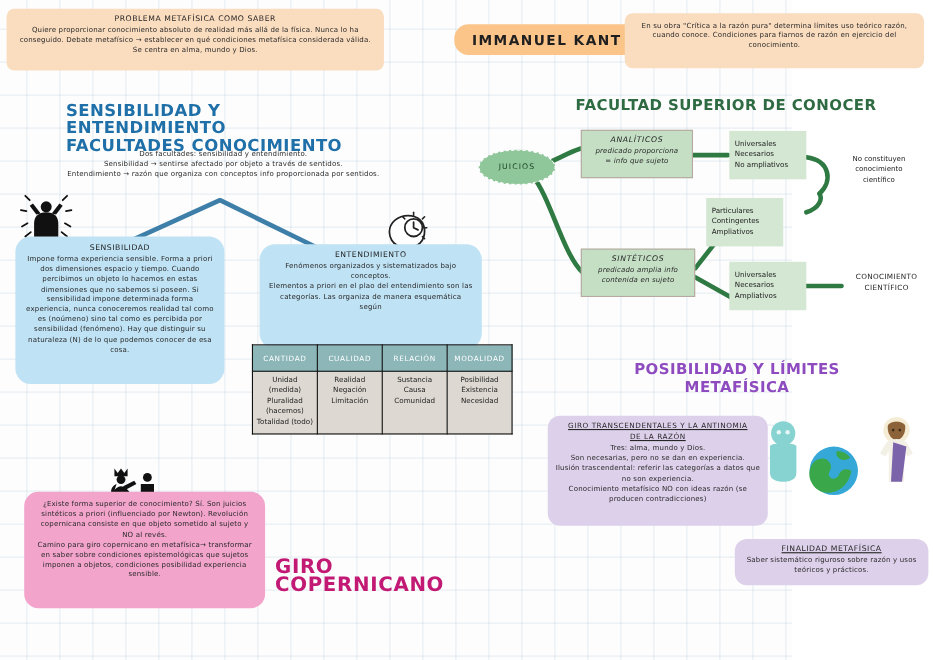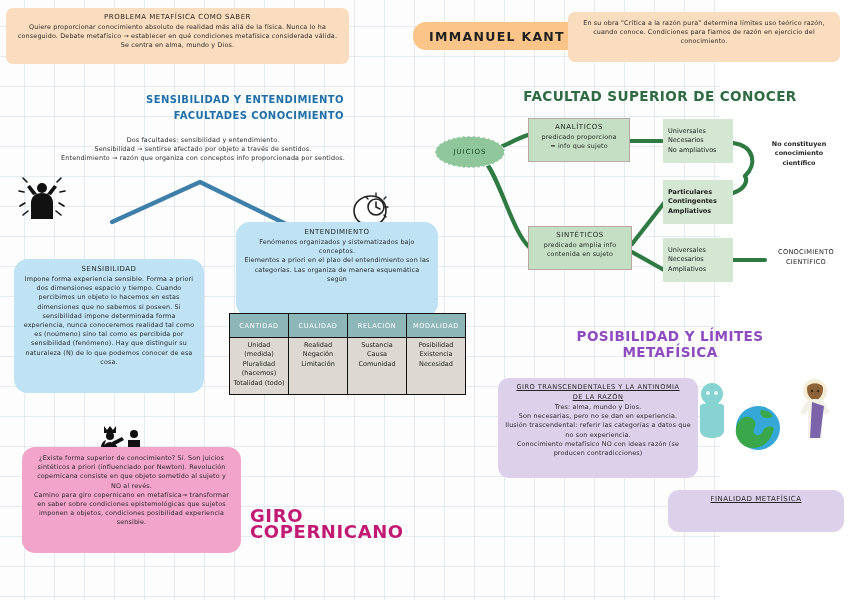--- a/index.html
+++ b/index.html
@@ -48,22 +48,22 @@
     display:flex; align-items:center; justify-content:center;margin-left:36px;
   }
   .kant-pill span {
     font-family:"DejaVu Sans", sans-serif;
     font-weight: 700; font-size: 12.5px; letter-spacing: 1.3px;
     color:#1f1f1f;
   }
 
   
   .h-blue {
-    font-weight:700; font-size:10px; letter-spacing:.4px;
-    color:#1f6fa8; text-align:right; line-height:16px;
+    font-weight:700; font-size:15px; letter-spacing:.4px;
+    color:#1f6fa8; text-align:left; line-height:16px;
   }
   .h-green {
     font-weight:700; font-size:13.6px; letter-spacing:.4px;
     color:#2f6b42; text-align:center; line-height:16px;
   }
   .h-purple {
     font-weight:700; font-size:13.6px; letter-spacing:.4px;
     color:#8e4bbf; text-align:center; line-height:16px;
   }
   .h-pink {
@@ -93,35 +93,36 @@
     border:1.6px solid #111;
     vertical-align: top; text-align:center;
     padding:3px 2px 6px; width:59px; height:54px;
   }
 
   
   .green-main {
     background:#c4dfc4;
     border:1.4px solid #b7a9a2;
     padding:4px 4px 5px;
+    font-style:italic;
   }
   .green-main .hdr-sm { letter-spacing:.6px; }
   .green-leaf {
     background:#d3e7d2;
     padding:4px 5px;
     font-size:6.5px; line-height:9.6px; color:#222;
   }
   .juicios-ellipse {
     background:#8fc79a;
     border:1.4px dashed #ffffff;
     border-radius:50%;
     display:flex; align-items:center; justify-content:center;
     font-size:7px; letter-spacing:1px; color:#1d4426;
   }
-  .green-note { font-size:6.4px; line-height:9.4px; color:#222; text-align:center;font-weight:bold; }
+  .green-note { font-size:6.4px; line-height:9.4px; color:#222; text-align:center; }
   .green-note-b { font-size:6.6px; line-height:9.6px; color:#1b1b1b; text-align:center; letter-spacing:.3px;}
 
   
   .purple-card {
     background:#ddd0ea;
     border-radius:11px;
     padding:5px 7px 7px;
   }
   
   .pink-card {
@@ -210,21 +211,21 @@
       <g stroke="#222" stroke-width="1.4" stroke-linecap="round">
         <path d="M27 4 l0 -3"></path>
           <path d="M35 7 l2 -2"></path>
           <path d="M36 15 l3 0"></path>
         <path d="M35 23 l2 2"></path>
           <path d="M19 7 l-2 -2"></path>
       </g>
     </svg>
   </div>
 
-  <div class="abs blue-card" style="left:14px; top:215px; width:190px; height:134px;margin-top:44px;">
+  <div class="abs blue-card" style="left:14px; top:215px; width:190px; height:134px;">
     <div class="hdr-sm">SENSIBILIDAD</div>
     <div class="body-txt">Impone forma experiencia sensible. Forma a priori dos dimensiones espacio y tiempo. Cuando percibimos un objeto lo hacemos en estas dimensiones que no sabemos si poseen. Si sensibilidad impone determinada forma experiencia, nunca conoceremos realidad tal como es (noúmeno) sino tal como es percibida por sensibilidad (fenómeno). Hay que distinguir su naturaleza (N) de lo que podemos conocer de esa cosa.</div>
   </div>
 
   <div class="abs blue-card" style="left:236px; top:222px; width:202px; height:95px;">
     <div class="hdr-sm">ENTENDIMIENTO</div>
     <div class="body-txt" style="white-space:pre-line;">Fenómenos organizados y sistematizados bajo conceptos.
 Elementos a priori en el plao del entendimiento son las categorías. Las organiza de manera esquemática según</div>
   </div>
 
@@ -280,21 +281,21 @@
   <div class="abs green-main" style="left:528px; top:226px; width:104px; height:44px;">
     <div class="hdr-sm">SINTÉTICOS</div>
     <div class="body-txt" style="white-space:pre-line;">predicado amplia info
 contenida en sujeto</div>
   </div>
 
   <div class="abs green-leaf" style="left:663px; top:119px; width:70px; height:44px; white-space:pre-line; display:flex; flex-direction:column; justify-content:center;">Universales
 Necesarios
 No ampliativos</div>
 
-  <div class="abs green-leaf" style="left:663px; top:180px; width:70px; height:44px; white-space:pre-line; display:flex; flex-direction:column; justify-content:center;font-weight:bold;">Particulares
+  <div class="abs green-leaf" style="left:642px; top:180px; width:70px; height:44px; white-space:pre-line; display:flex; flex-direction:column; justify-content:center;">Particulares
 Contingentes
 Ampliativos</div>
 
   <div class="abs green-leaf" style="left:663px; top:238px; width:70px; height:44px; white-space:pre-line; display:flex; flex-direction:column; justify-content:center;">Universales
 Necesarios
 Ampliativos</div>
 
   <div class="abs green-note" style="left:755px; top:140px; width:88px; white-space:pre-line;">No constituyen
 conocimiento
 científico</div>
@@ -311,20 +312,21 @@
     <div class="hdr-sm u" style="font-size:6.6px;">GIRO TRANSCENDENTALES Y LA ANTINOMIA</div>
     <div class="hdr-sm u" style="font-size:6.6px;">DE LA RAZÓN</div>
     <div class="body-txt" style="white-space:pre-line;">Tres: alma, mundo y Dios.
 Son necesarias, pero no se dan en experiencia.
 Ilusión trascendental: referir las categorías a datos que no son experiencia.
 Conocimiento metafísico NO con ideas razón (se producen contradicciones)</div>
   </div>
 
   <div class="abs purple-card" style="left:668px; top:490px; width:176px; height:42px;">
     <div class="hdr-sm u">FINALIDAD METAFÍSICA</div>
+    <div class="body-txt">Saber sistemático riguroso sobre razón y usos teóricos y prácticos.</div>
   </div>
 
   <div class="icon-art" style="left:692px; top:380px; width:40px; height:60px;">
     <svg viewBox="0 0 40 60" width="40" height="60">
       <circle cx="20" cy="14" r="11" fill="#86d3d1"></circle>
       <path d="M8 26 c0 -4 24 -4 24 0 l0 24 c0 6 -6 8 -12 8 c-6 0 -12 -2 -12 -8 z" fill="#86d3d1"></path>
       <circle cx="16" cy="13" r="2" fill="#ffffff" opacity=".8"></circle>
       <circle cx="24" cy="13" r="2" fill="#ffffff" opacity=".8"></circle>
     </svg>
   </div>

